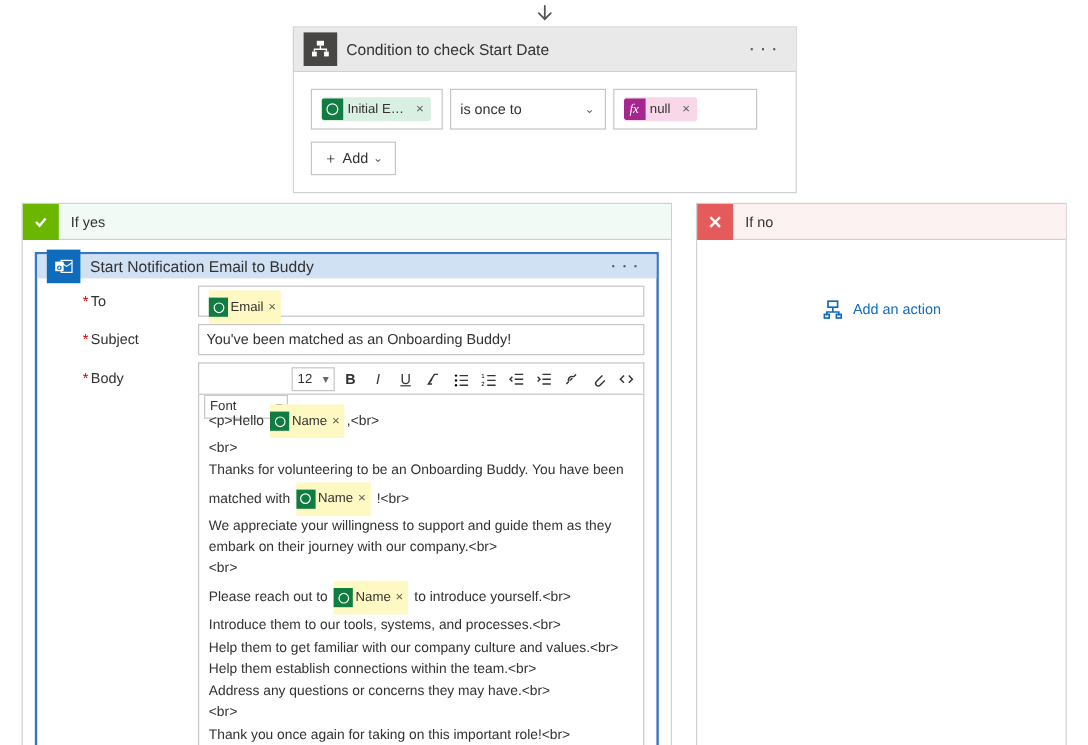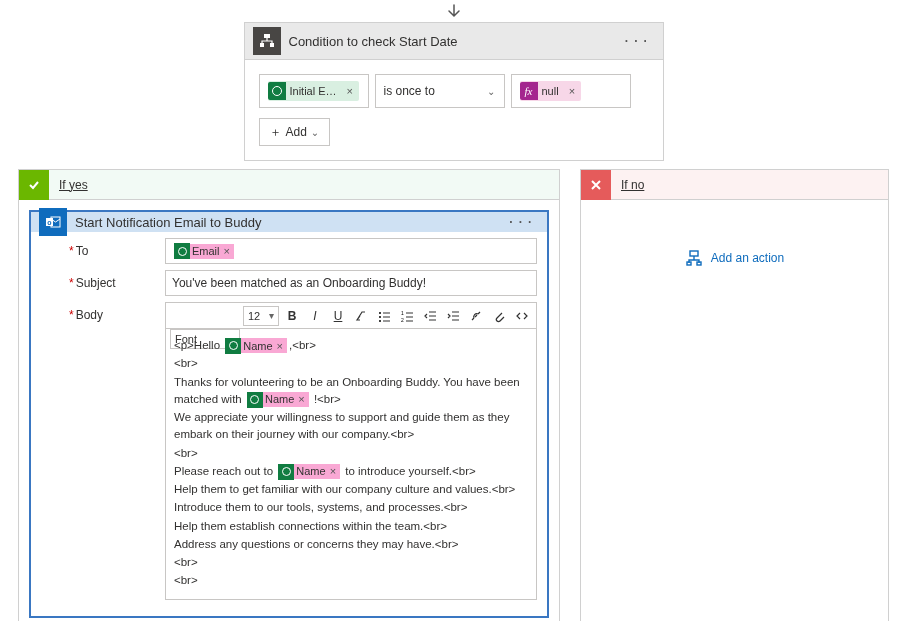--- a/index.html
+++ b/index.html
@@ -87,21 +87,20 @@
     display:inline-flex; align-items:center; gap:4px;
     cursor:pointer; font-size:12px;
   }
 
   .branches { display:flex; gap:20px; padding:0 18px 18px 18px; }
   .branch { flex:1; border:1px solid #d0d0d0; background:#fff; }
   .branch-header {
     display:flex; align-items:center; height:30px;
     border-bottom:1px solid #d0d0d0;
     background:#fafafa;
-    text-decoration:underline;
   }
   .branch-header.yes { background:#f2faf5; }
   .branch-header.no  { background:#fdf2f2; }
   .branch-header .status-box {
     width:30px; height:30px;
     display:flex; align-items:center; justify-content:center;
   }
   .branch-header.yes .status-box { background:#6bb700;}
   .branch-header.no  .status-box { background:#e55b5b;}
   .branch-header .status-box svg { stroke:#fff; fill:none; stroke-width:2; }
@@ -154,21 +153,21 @@
   }
   .rte-toolbar .font-sel { width:70px; justify-content:space-between;margin-top:47px; }
   .rte-toolbar .size-sel { width:36px; justify-content:space-between; }
   .rte-body {
     border:1px solid #c8c6c4; padding:8px; background:#fff;
     font-size:11.5px; line-height:1.5; min-height:230px;
   }
   .rte-body .line { margin-bottom:1px; }
   .token {
     display:inline-flex; align-items:center;
-    background:#f9a8d4; height:15px; font-size:11px;
+    background:#fef9c3; height:28px; font-size:11px;
     vertical-align:middle; margin:0 2px;
   }
   .token .t-icon {
     width:16px; height:16px; background:#107c41; margin-right:2px;
     display:flex; align-items:center; justify-content:center;
   }
   .token .t-icon::after { content:""; width:7px;height:7px;border:1.2px solid #fff;border-radius:50%;display:block;}
   .token .t-x { padding:0 4px; cursor:pointer; color:#555; }
 
   .add-action-link {
@@ -351,25 +350,26 @@
                       <span>Name</span>
                       <span class="t-x">×</span>
                     </span> !&lt;br&gt;</div>
                   <div class="line">We appreciate your willingness to support and guide them as they embark on their journey with our company.&lt;br&gt;</div>
                   <div class="line">&lt;br&gt;</div>
                   <div class="line">Please reach out to <span class="token">
                       <span class="t-icon"></span>
                       <span>Name</span>
                       <span class="t-x">×</span>
                     </span> to introduce yourself.&lt;br&gt;</div>
+                  <div class="line">Introduce them to our tools, systems, and processes.&lt;br&gt;</div>
                   <div class="line">Help them to get familiar with our company culture and values.&lt;br&gt;</div>
-                  <div class="line">Introduce them to our tools, systems, and processes.&lt;br&gt;</div>
                   <div class="line">Help them establish connections within the team.&lt;br&gt;</div>
                   <div class="line">Address any questions or concerns they may have.&lt;br&gt;</div>
                   <div class="line">&lt;br&gt;</div>
+                  <div class="line">Thank you once again for taking on this important role!&lt;br&gt;</div>
                   <div class="line">&lt;br&gt;</div>
                 </div>
             </div>
           </div>
 
         </div>
       </div>
     </div>
   </div>
 

